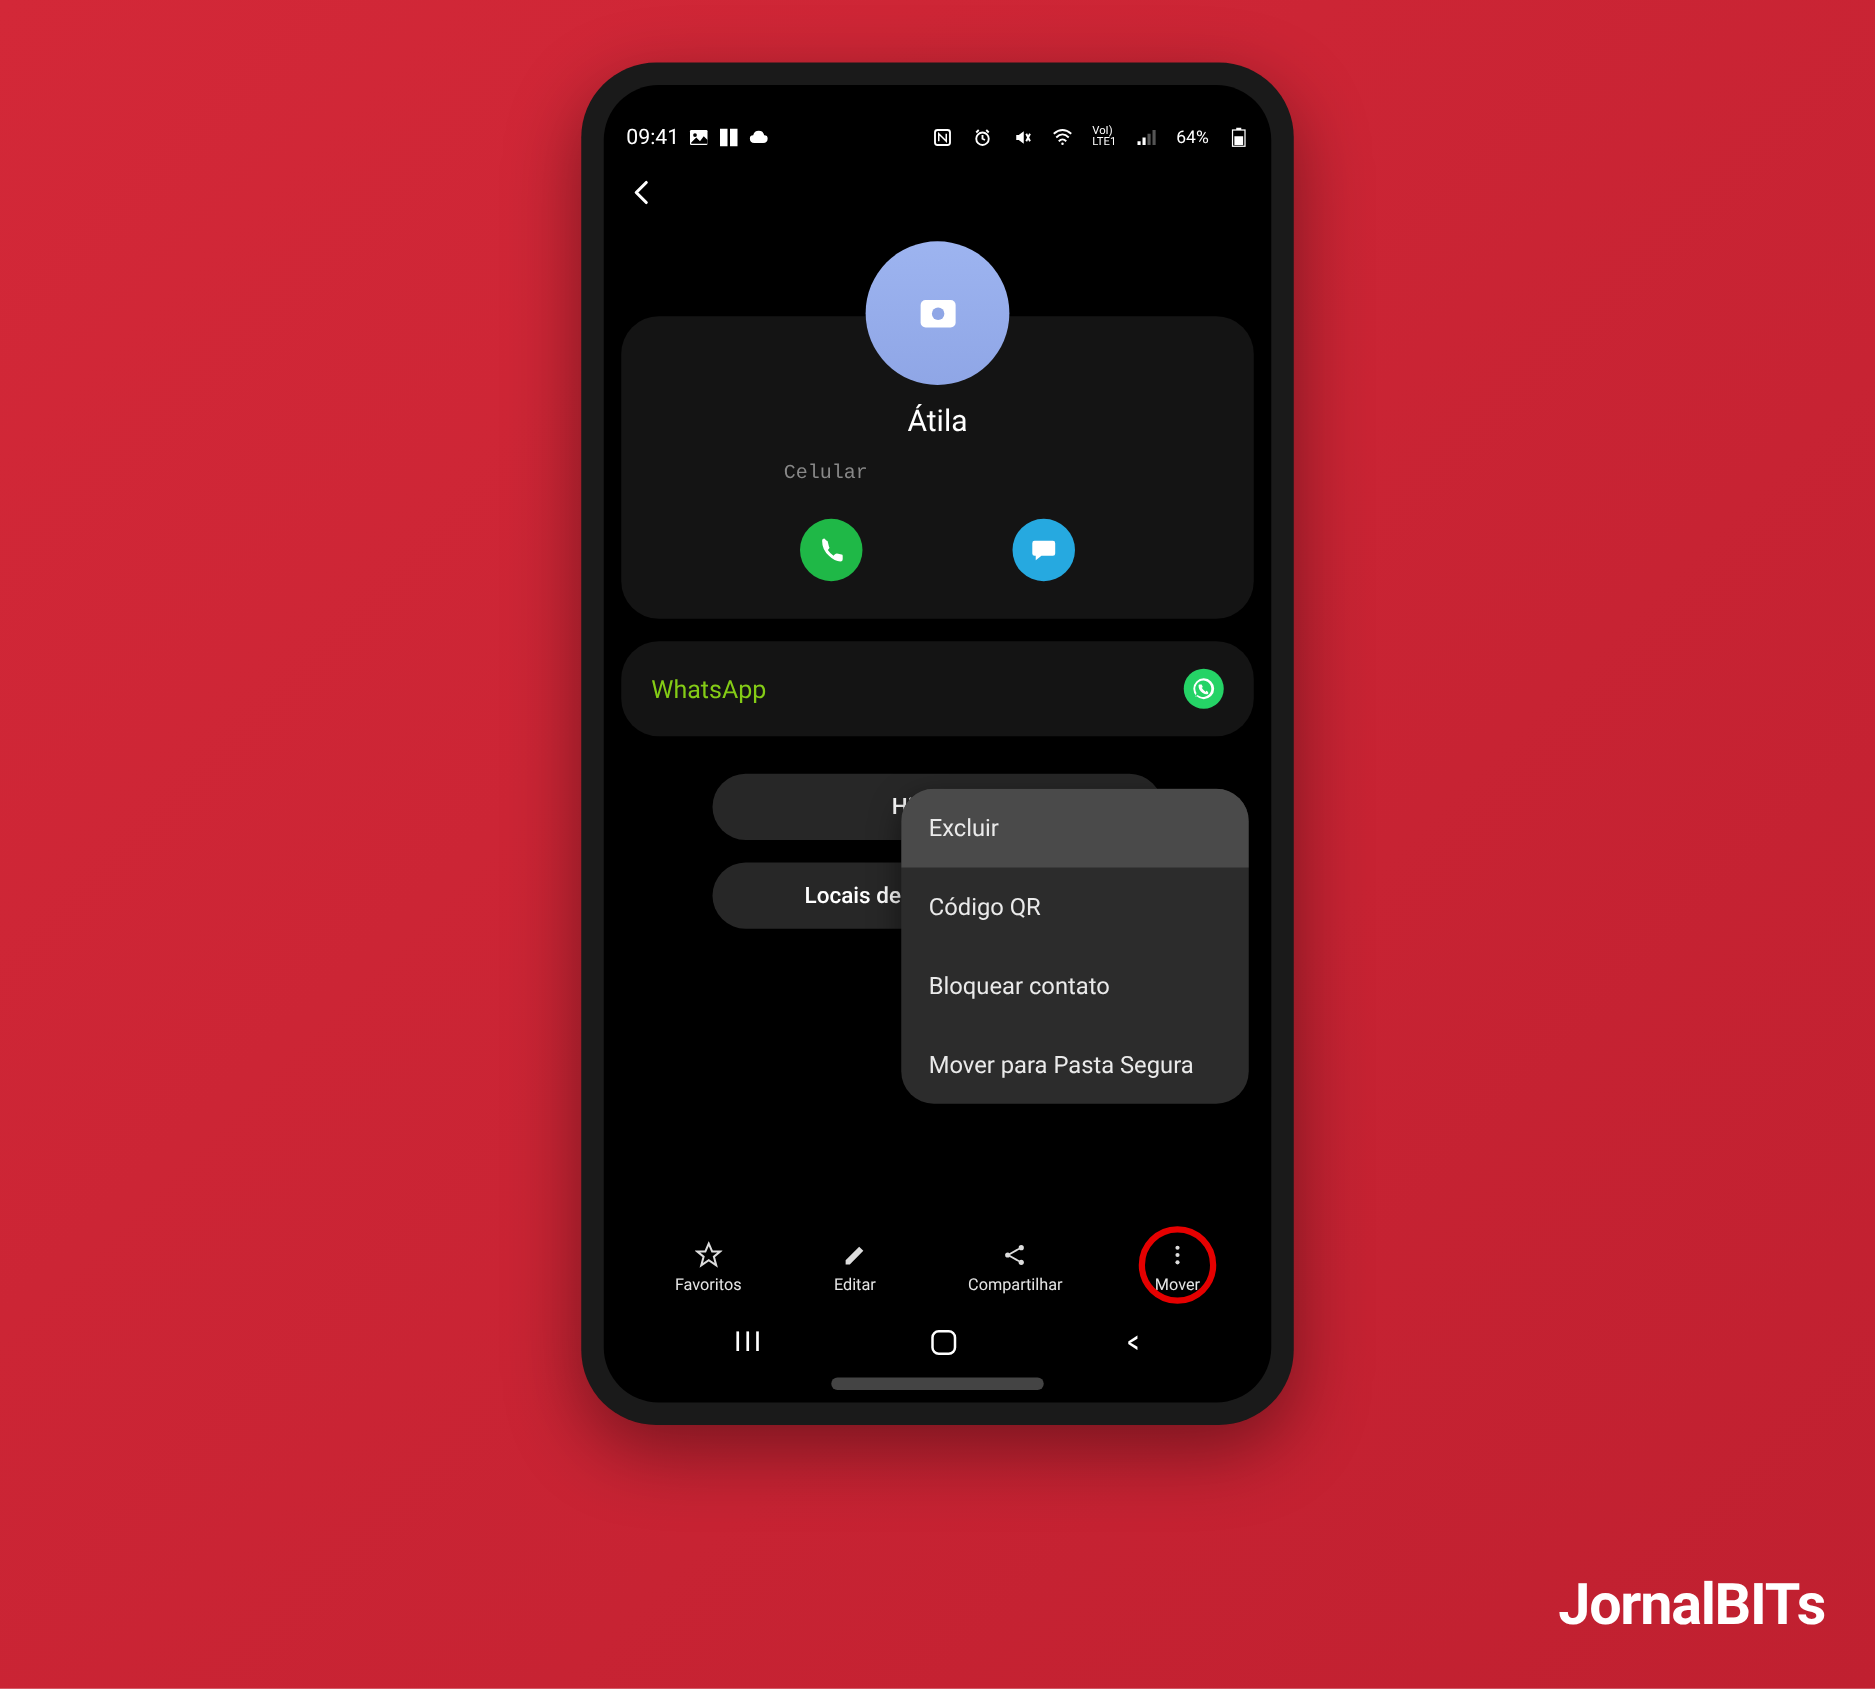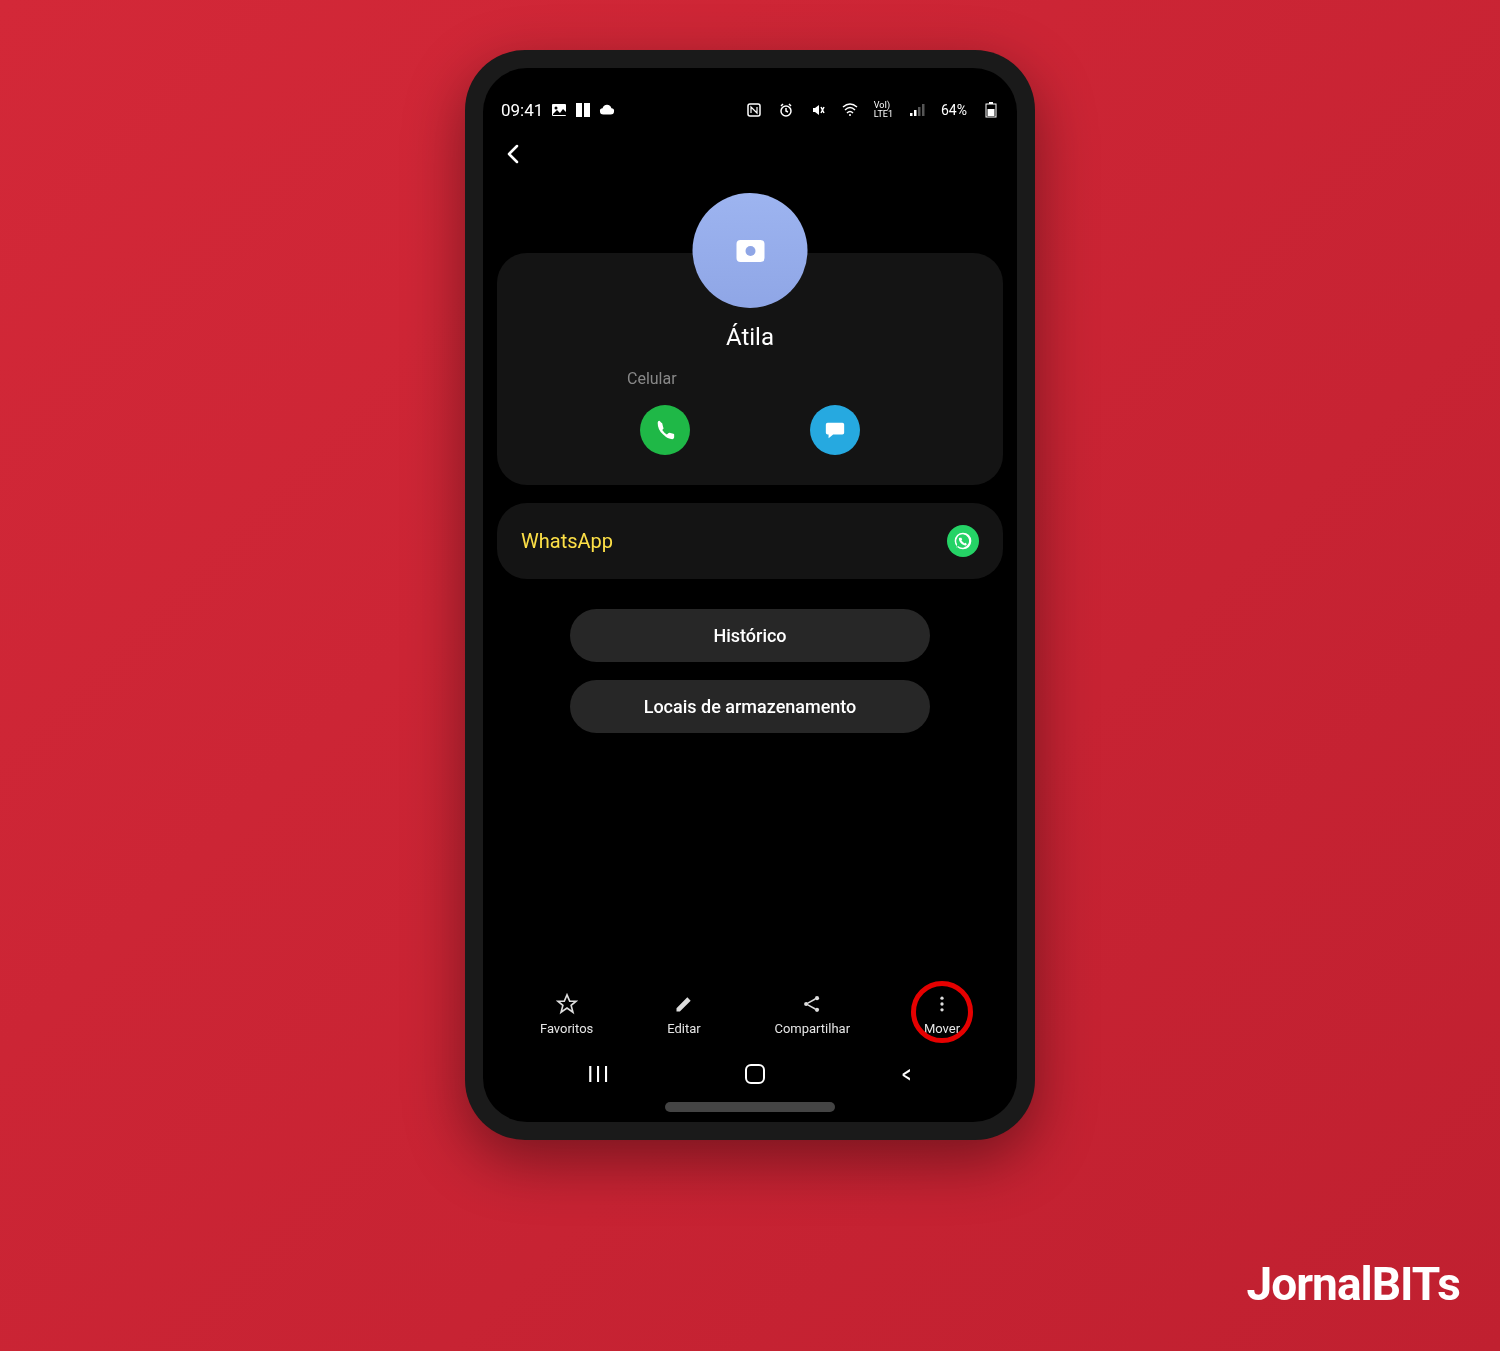--- a/index.html
+++ b/index.html
@@ -127,21 +127,22 @@
       color: #fff;
       font-size: 24px;
       font-weight: 400;
       margin-bottom: 18px;
     }
     .phone-label {
       color: #888;
       font-size: 16px;
       text-align: left;
       padding-left: 110px;
-      margin-bottom: 17px;
+      margin-bottom: 28px;
+      font-family: Liberation Mono, monospace;
     }
     .action-row {
       display: flex;
       justify-content: center;
       gap: 120px;
     }
     .action-circle {
       width: 50px;
       height: 50px;
       border-radius: 50%;
@@ -155,21 +156,21 @@
     .whatsapp-card {
       background: #141414;
       border-radius: 30px;
       margin-top: 18px;
       padding: 22px 24px;
       display: flex;
       justify-content: space-between;
       align-items: center;
     }
     .whatsapp-label {
-      color: #fde047;
+      color: #84cc16;
       font-size: 20px;
     }
     .whatsapp-icon {
       width: 32px;
       height: 32px;
       background: #25d366;
       border-radius: 50%;
       display: flex;
       align-items: center;
       justify-content: center;
@@ -391,20 +392,26 @@
               <path d="M8 8 Q7 8 7 9 Q7 13 11 16 Q14 18 16 17 Q17 16 16 15 L15 14 Q14 14 14 15 Q12 14 10 11 Q11 11 11 10 L10 8 Q9 8 8 8" fill="#fff"></path>
             </svg>
         </div>
       </div>
 
       <div class="pill-buttons">
         <div class="pill-btn">Histórico</div>
         <div class="pill-btn">Locais de armazenamento</div>
       </div>
 
+      <div class="context-menu">
+        <div class="menu-item">Excluir</div>
+        <div class="menu-item">Código QR</div>
+        <div class="menu-item">Bloquear contato</div>
+        <div class="menu-item">Mover para Pasta Segura</div>
+      </div>
 
     </div>
 
     <div class="bottom-bar">
       <div class="bottom-item">
         <div class="bottom-icon">
           <svg width="22" height="22" viewBox="0 0 24 24">
               <path d="M12 2 L15 9 L22 9 L16.5 13.5 L18.5 21 L12 16.5 L5.5 21 L7.5 13.5 L2 9 L9 9 Z" fill="none" stroke="#ddd" stroke-width="1.8"></path>
             </svg>
         </div>

